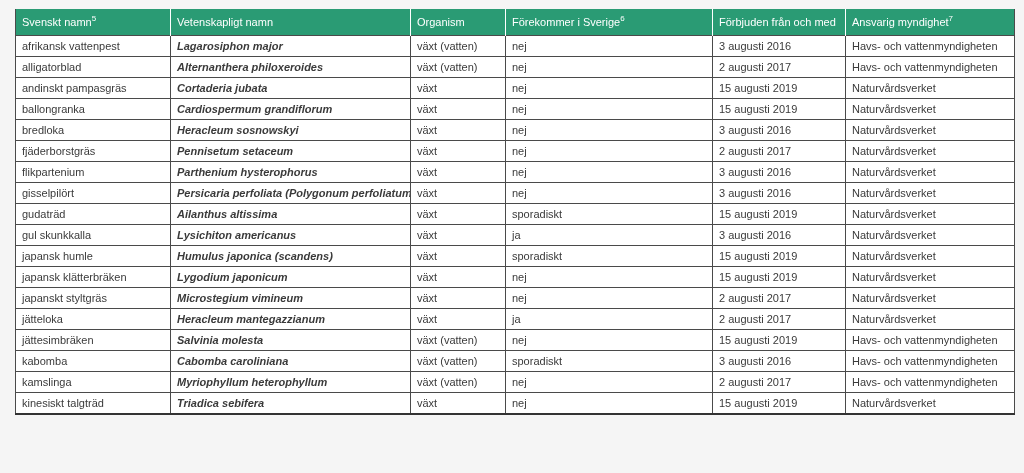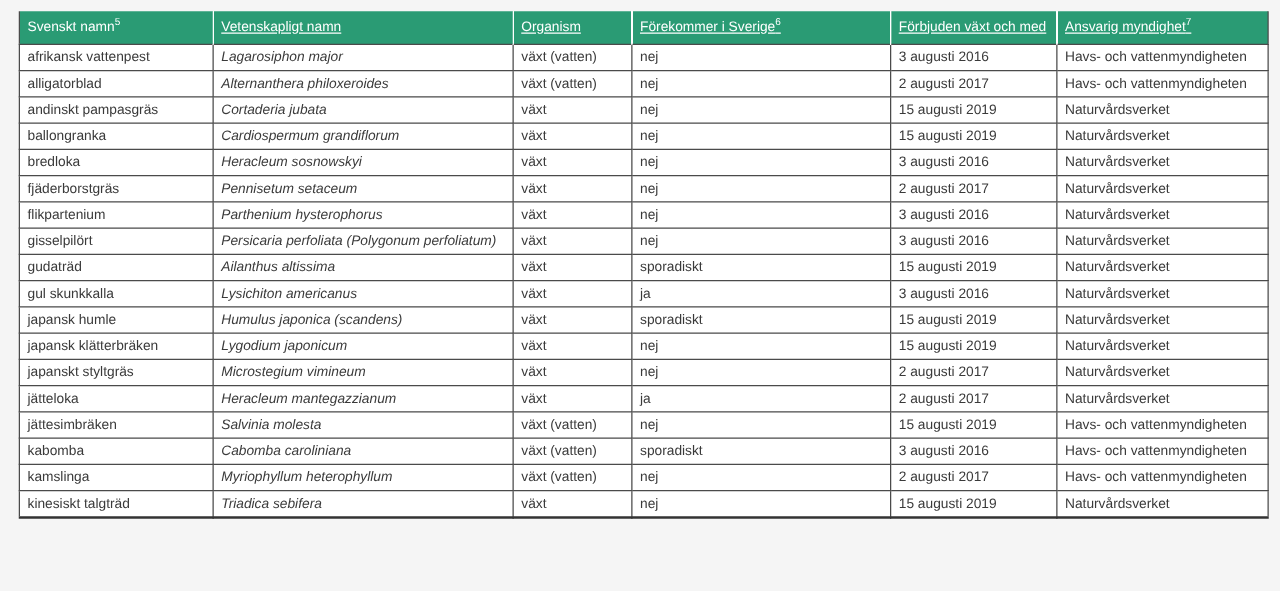--- a/index.html
+++ b/index.html
@@ -39,53 +39,53 @@
     color:var(--header-text);
     font-weight:400;
     text-align:left;
     height:22px;
     padding:2px 4px 2px 6px;
     border:none;
     white-space:nowrap;
     overflow:hidden;
     margin-left:20px;
   }
-  thead th + th{border-left:1px solid rgba(255,255,255,0.55);text-decoration:underline;}
+  thead th + th{border-left:1px solid rgba(255,255,255,0.55);}
   thead th sup{font-size:8px;line-height:0;}
   tbody td{
     height:18px;
     padding:1px 4px 1px 6px;
     border:1px solid var(--grid);
     background:var(--cell-bg);
     white-space:nowrap;
     overflow:hidden;
     vertical-align:middle;
   }
-  tbody td.sci{font-style:italic;}
+  tbody td.sci{font-style:italic;font-weight:bold;}
 </style>
 </head>
 <body>
 
 <div class="table-wrap">
   <table>
     <colgroup>
       <col class="c1">
         <col class="c2">
         <col class="c3">
         <col class="c4">
         <col class="c5">
         <col class="c6">
     </colgroup>
     <thead>
       <tr>
           <th><span>Svenskt namn</span><sup>5</sup></th>
           <th><span>Vetenskapligt namn</span></th>
           <th><span>Organism</span></th>
           <th><span>Förekommer i Sverige</span><sup>6</sup></th>
-          <th><span>Förbjuden växt och med</span></th>
+          <th><span>Förbjuden från och med</span></th>
           <th><span>Ansvarig myndighet</span><sup>7</sup></th>
         </tr>
     </thead>
     <tbody>
         <tr>
           <td>afrikansk vattenpest</td>
           <td class="sci">Lagarosiphon major</td>
           <td>växt (vatten)</td>
           <td>nej</td>
           <td>3 augusti 2016</td>

